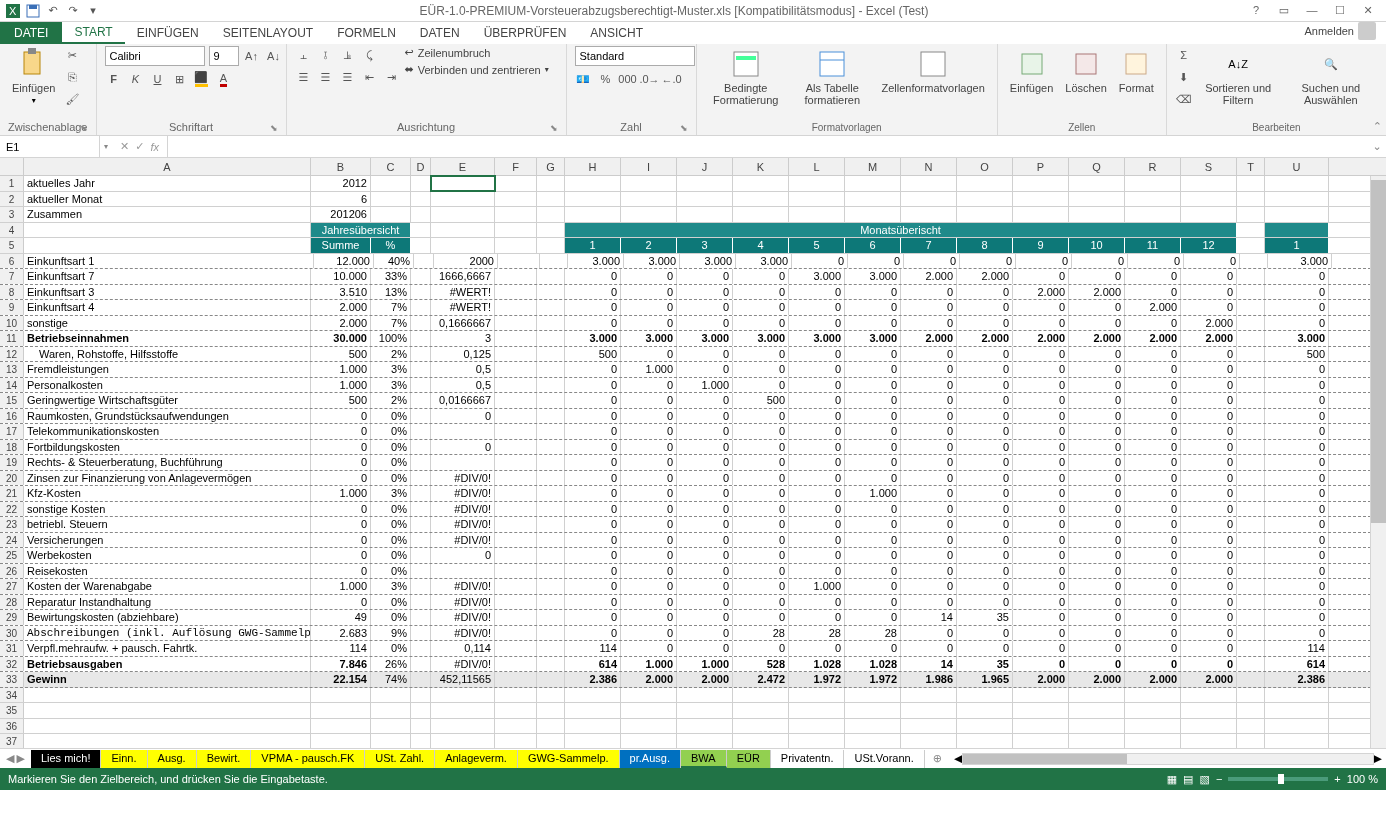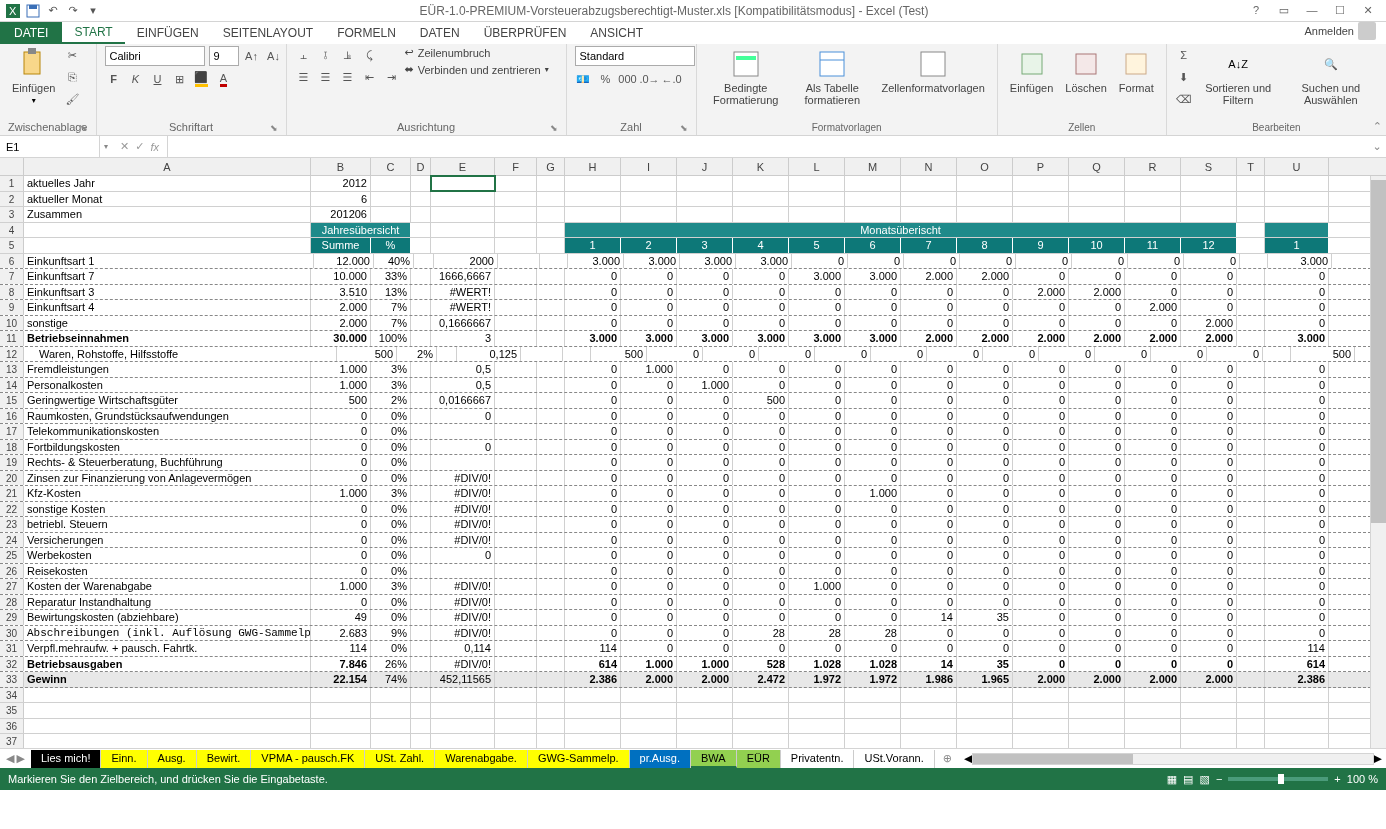--- a/index.html
+++ b/index.html
@@ -584,21 +584,21 @@
         <div class="cell r bold" style="width: 56px;">2.000</div>
         <div class="cell r bold" style="width: 56px;">2.000</div>
         <div class="cell r bold" style="width: 56px;">2.000</div>
         <div class="cell r bold" style="width: 56px;">2.000</div>
         <div class="cell r bold" style="width: 56px;">2.000</div>
         <div class="cell " style="width: 28px;"></div>
         <div class="cell r bold" style="width: 64px;">3.000</div>
       </div>
       <div class="row-line dashed-b">
         <div class="rh">12</div>
-        <div class="cell " style="width: 313px; padding-left: 15px;">Waren, Rohstoffe, Hilfsstoffe</div>
+        <div class="cell " style="width: 287px; padding-left: 15px;">Waren, Rohstoffe, Hilfsstoffe</div>
         <div class="cell r" style="width: 60px;">500</div>
         <div class="cell r" style="width: 40px;">2%</div>
         <div class="cell " style="width: 20px;"></div>
         <div class="cell r" style="width: 64px;">0,125</div>
         <div class="cell " style="width: 42px;"></div>
         <div class="cell " style="width: 28px;"></div>
         <div class="cell r" style="width: 56px;">500</div>
         <div class="cell r" style="width: 56px;">0</div>
         <div class="cell r" style="width: 56px;">0</div>
         <div class="cell r" style="width: 56px;">0</div>
@@ -1224,21 +1224,21 @@
       <span>◀</span>
       <span>▶</span>
     </div>
   <div id="sheettabs" style="display:flex">
       <div class="sheet-tab st-black">Lies mich!</div>
       <div class="sheet-tab st-yellow">Einn.</div>
       <div class="sheet-tab st-yellow">Ausg.</div>
       <div class="sheet-tab st-yellow">Bewirt.</div>
       <div class="sheet-tab st-yellow">VPMA - pausch.FK</div>
       <div class="sheet-tab st-yellow">USt. Zahl.</div>
-      <div class="sheet-tab st-yellow">Warenabgabe.</div>
+      <div class="sheet-tab st-yellow">Anlageverm.</div>
       <div class="sheet-tab st-yellow">GWG-Sammelp.</div>
       <div class="sheet-tab st-blue">pr.Ausg.</div>
       <div class="sheet-tab st-green st-active">BWA</div>
       <div class="sheet-tab st-green">EÜR</div>
       <div class="sheet-tab st-white">Privatentn.</div>
       <div class="sheet-tab st-white">USt.Vorann.</div>
     </div>
   <div class="new-tab">⊕</div>
   <div class="hscroll">
     <span>◀</span>

